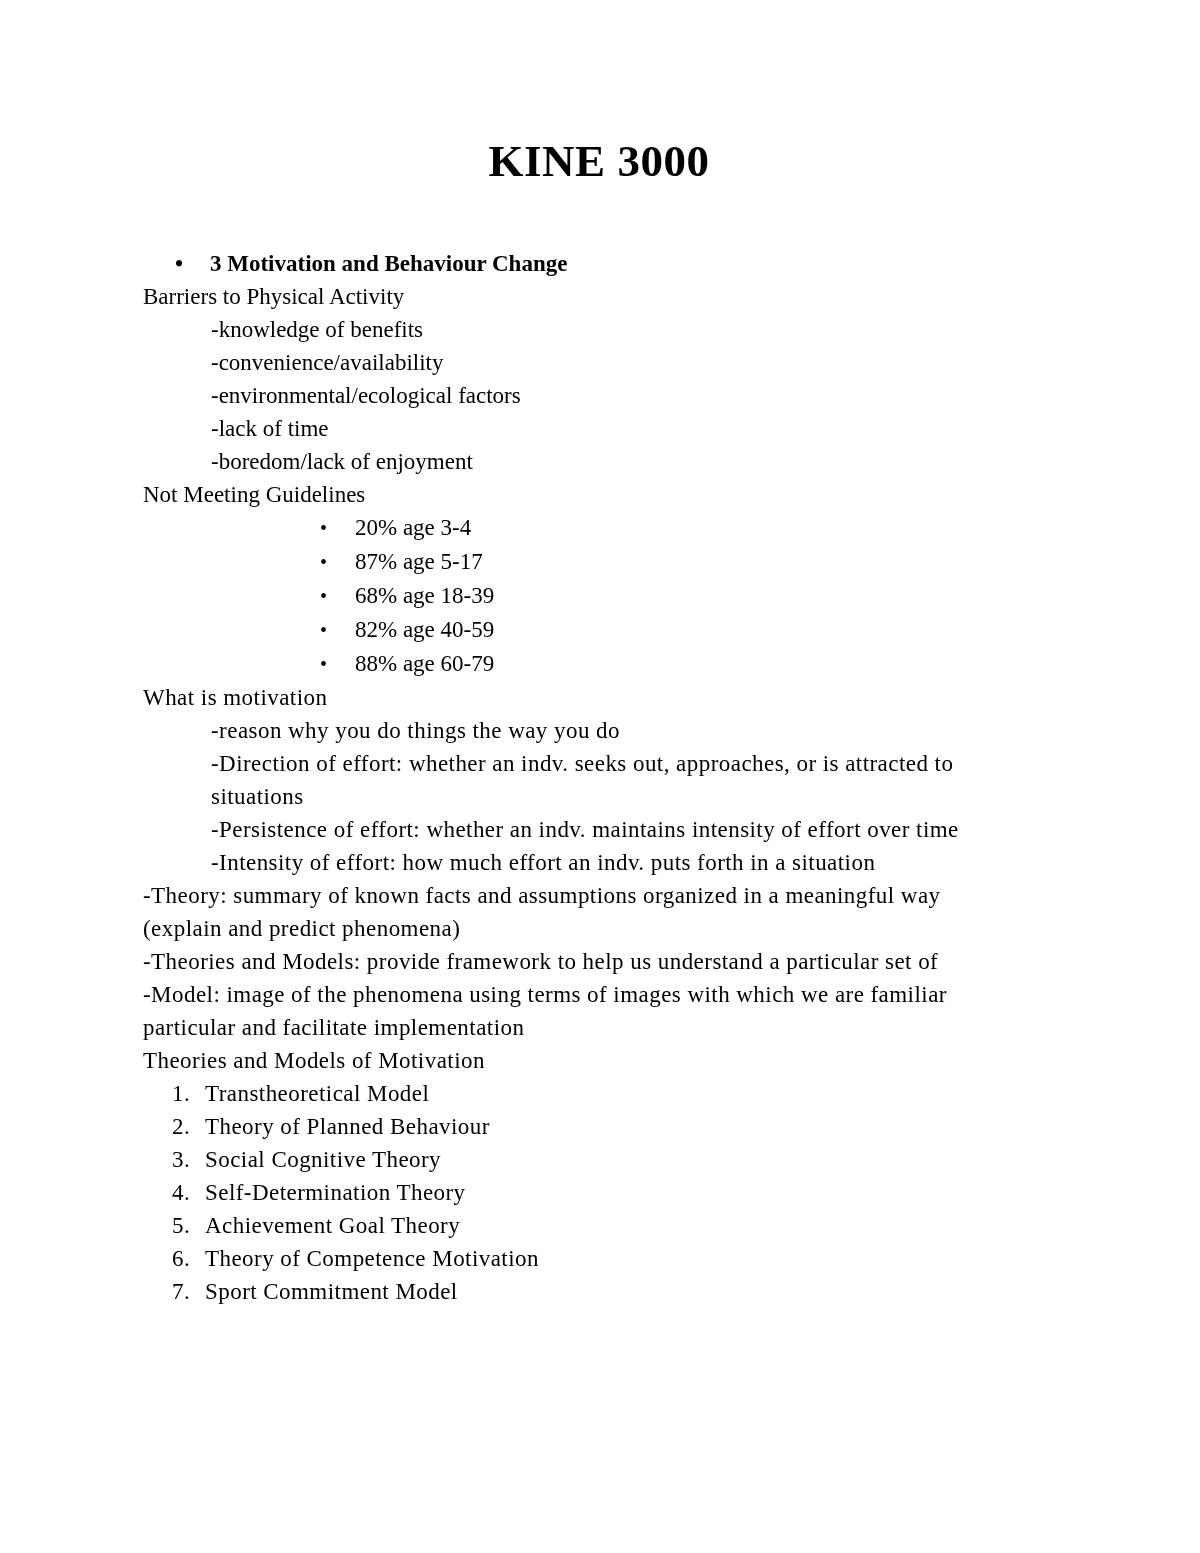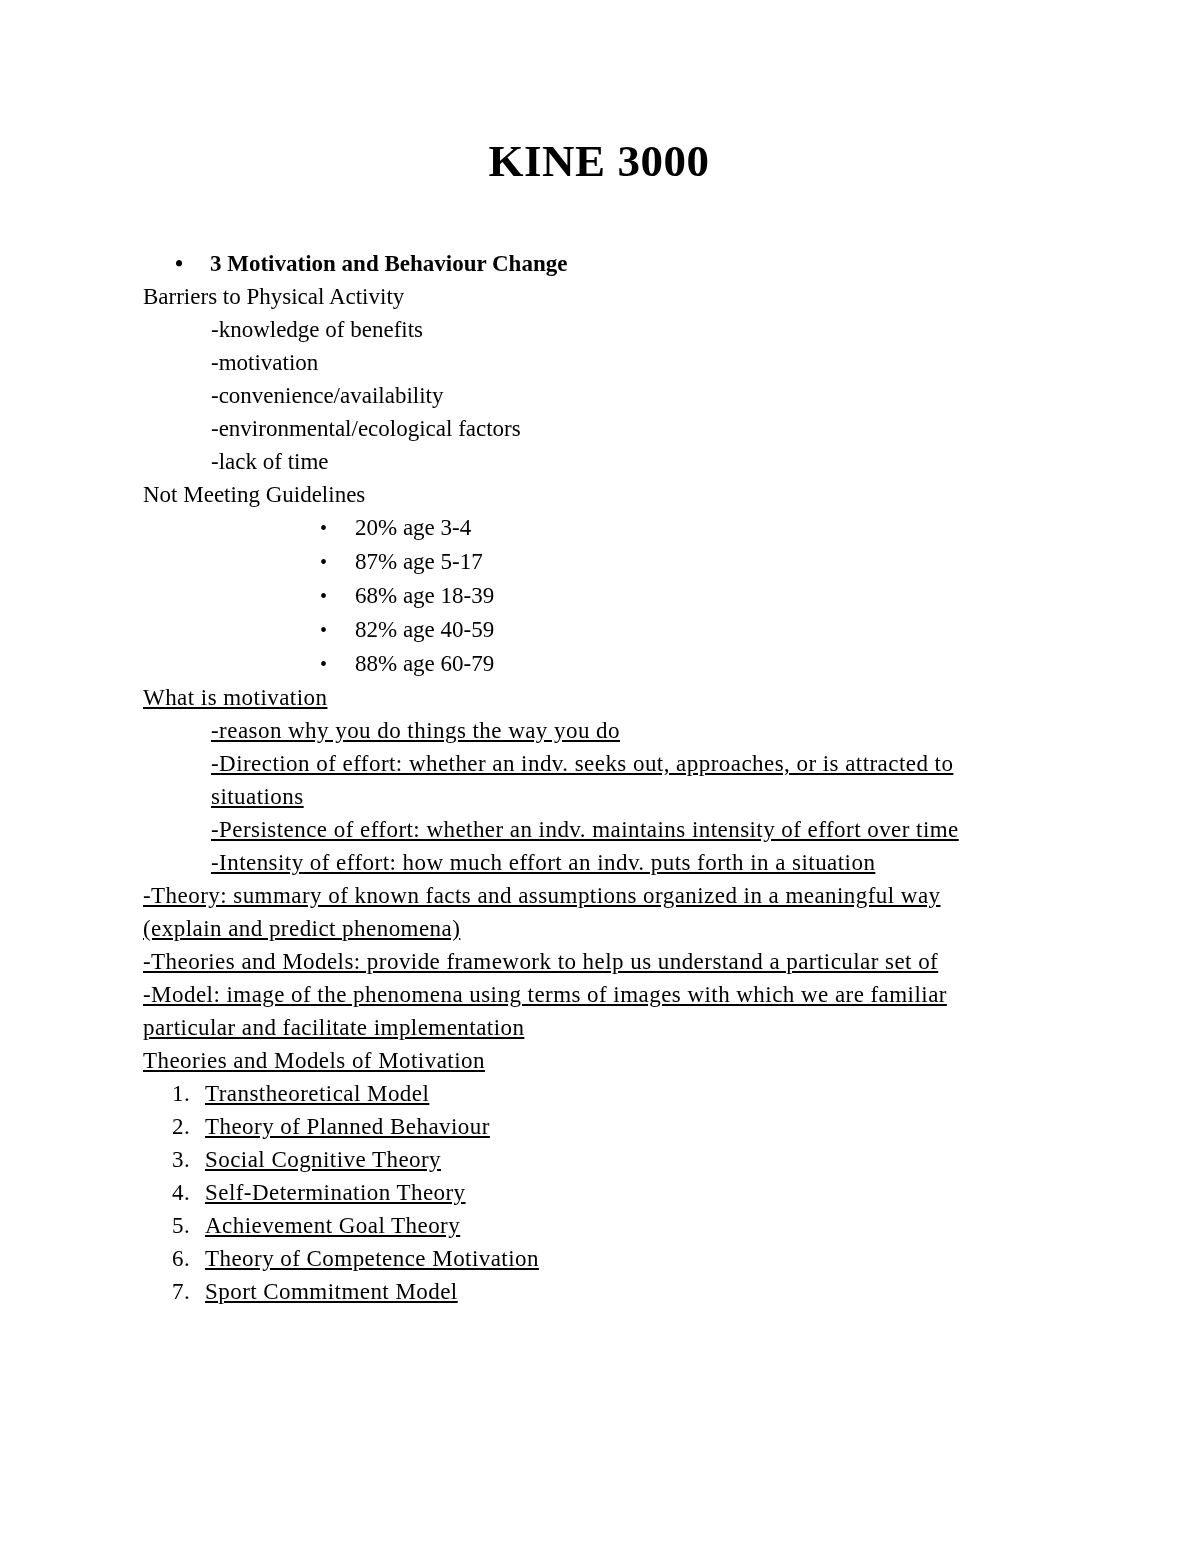--- a/index.html
+++ b/index.html
@@ -28,21 +28,21 @@
     line-height: 52px;
     font-weight: bold;
     letter-spacing: 0.5px;
   }
   .line {
     font-size: 23px;
     line-height: 33px;
     white-space: nowrap;
   }
   .b { font-weight: bold; }
-  .ls { letter-spacing: 0.45px; text-decoration: underline; }
+  .ls { letter-spacing: 0.45px; }
   .l-ind { padding-left: 68px; }
   .l-b1 .marker {
     display: inline-block;
     width: 35px;
     margin-left: 32px;
   }
   .l-pct .marker {
     display: inline-block;
     width: 35px;
     margin-left: 177px;
@@ -59,24 +59,24 @@
 
 <div class="page">
 
   <h1 class="doc-title">KINE 3000</h1>
 
   <div class="line l-b1 b"><span class="marker">•</span><span class="text">3 Motivation and Behaviour Change</span></div>
 
   <div class="line"><span class="text">Barriers to Physical Activity</span></div>
 
   <div class="line l-ind"><span class="text">-knowledge of benefits</span></div>
-  <div class="line l-ind"><span class="text">-motivation</span></div>
   <div class="line l-ind"><span class="text">-convenience/availability</span></div>
   <div class="line l-ind"><span class="text">-environmental/ecological factors</span></div>
   <div class="line l-ind"><span class="text">-lack of time</span></div>
+  <div class="line l-ind"><span class="text">-boredom/lack of enjoyment</span></div>
 
   <div class="line"><span class="text">Not Meeting Guidelines</span></div>
 
   <div class="line l-pct"><span class="marker">•</span><span class="text">20% age 3-4</span></div>
   <div class="line l-pct"><span class="marker">•</span><span class="text">87% age 5-17</span></div>
   <div class="line l-pct"><span class="marker">•</span><span class="text">68% age 18-39</span></div>
   <div class="line l-pct"><span class="marker">•</span><span class="text">82% age 40-59</span></div>
   <div class="line l-pct"><span class="marker">•</span><span class="text">88% age 60-79</span></div>
 
   <div class="line ls"><span class="text">What is motivation</span></div>

